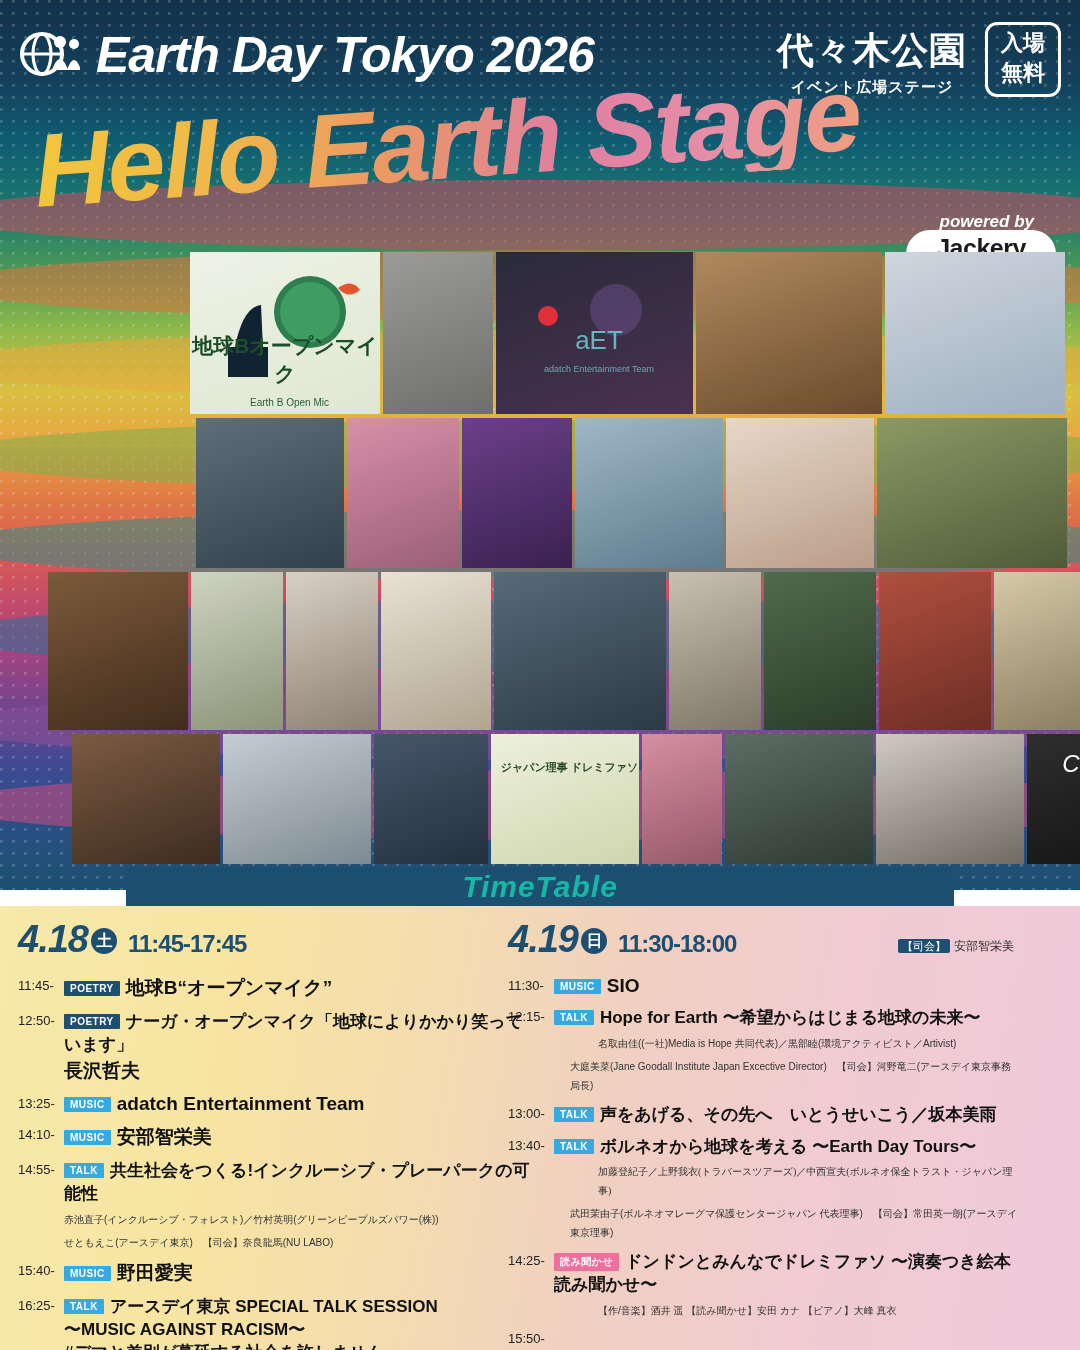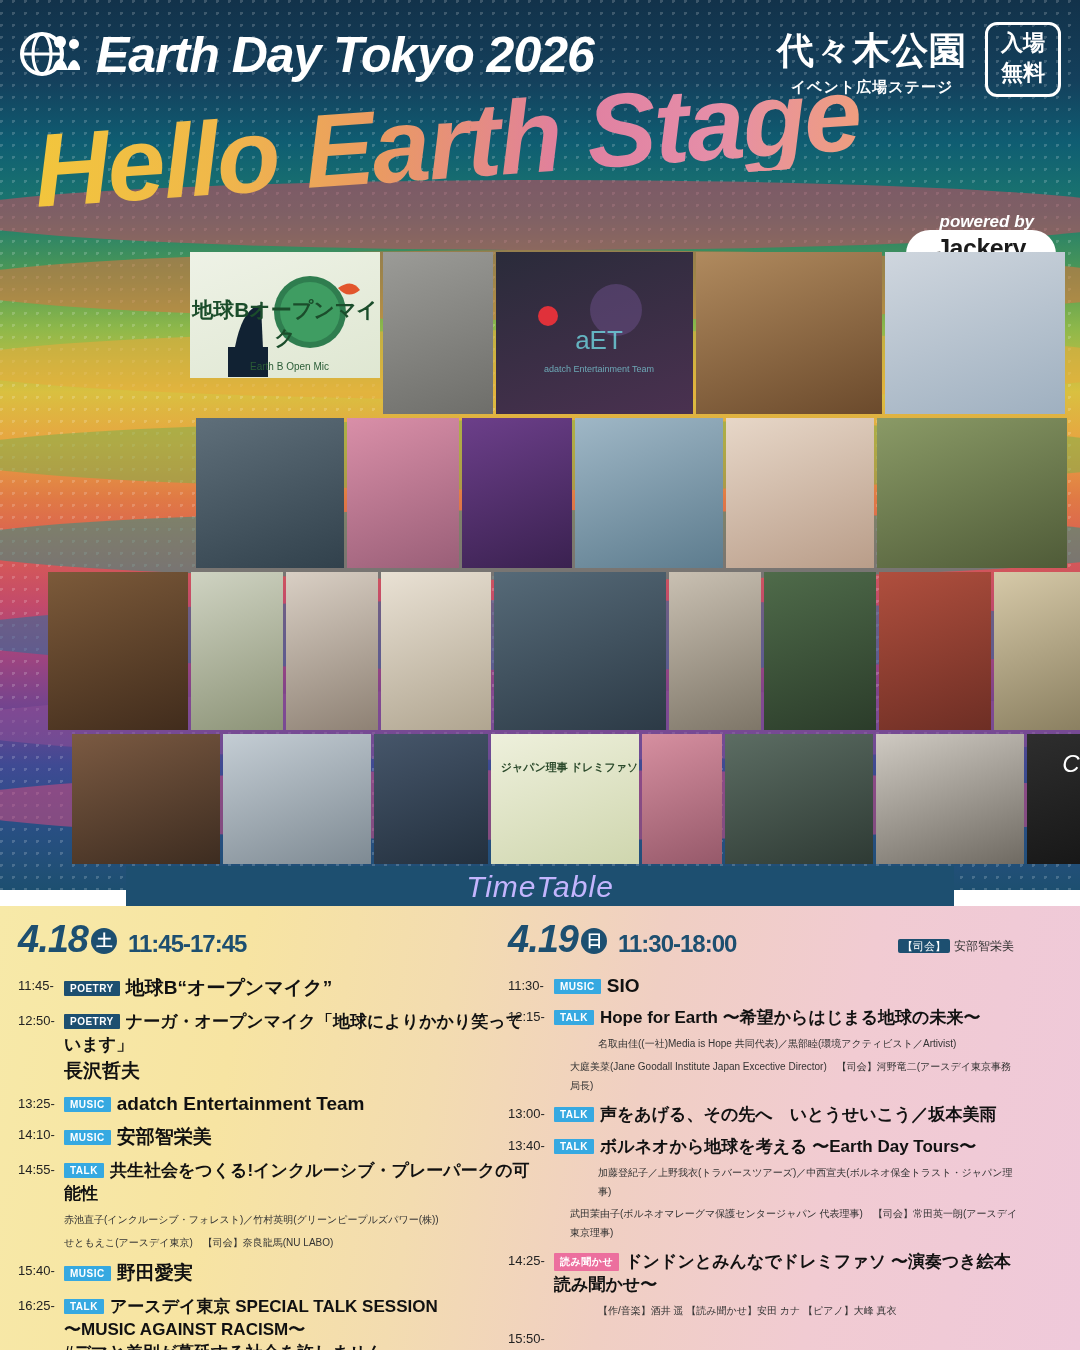--- a/index.html
+++ b/index.html
@@ -54,21 +54,21 @@
   .jackery .j1{font-size:25px;font-weight:bold;color:#1b1b1b;letter-spacing:-.5px;}
   .jackery .j2{font-size:9px;color:#444;margin-top:-2px;}
 
   
   .row{position:absolute;display:flex;gap:3px;}
   .ph{position:relative;overflow:hidden;background:#888;}
   .ph .cap{position:absolute;left:0;right:0;bottom:6px;text-align:center;color:#fff;font-size:11px;padding-left:9px;}
 
   
   .ttband{position:absolute;left:126px;top:866px;width:828px;height:42px;background:#1d4f70;}
-  .ttband span{display:block;text-align:center;color:#c4b5fd;font-size:30px;font-style:italic;font-weight:normal;line-height:42px;letter-spacing:1px;}
+  .ttband span{display:block;text-align:center;color:#14b8a6;font-size:30px;font-style:italic;font-weight:bold;line-height:42px;letter-spacing:1px;}
 
   
   .sched{position:absolute;left:0;top:906px;width:1080px;height:444px;
      background:linear-gradient(100deg,#f7e9a8 0%,#f7e4a2 22%,#f3dcb0 40%,#f0cfc3 58%,#f1cbd2 76%,#efc9da 100%);}
   .col{position:absolute;top:12px;width:512px;}
   .colL{left:18px;} .colR{left:508px;}
   .datehead{font-size:38px;font-weight:bold;color:#1d4f70;font-style:italic;letter-spacing:-1px;}
   .datehead .wd{display:inline-block;width:26px;height:26px;border-radius:50%;background:#1d4f70;color:#fff;
     font-size:16px;line-height:26px;text-align:center;vertical-align:6px;font-style:normal;margin:0 3px;}
   .datehead .rng{font-size:24px;font-weight:bold;color:#1d4f70;font-style:normal;margin-left:8px;}
@@ -127,21 +127,21 @@
   </div>
 
   <div class="hes">Hello Earth Stage</div>
   <div class="poweredby">powered by</div>
   <div class="jackery">
     <div class="j1">Jackery</div>
     <div class="j2">Solar Generator</div>
   </div>
 
   <div class="row" style="left:190px;top:252px;">
-    <div class="ph" style="width:190px;height:126px;background:linear-gradient(160deg,#eef2e6,#dfe7d2);">
+    <div class="ph" style="width:190px;height:162px;background:linear-gradient(160deg,#eef2e6,#dfe7d2);">
       <svg viewBox="0 0 190 162" style="width:190px;height:162px;">
         <circle cx="120" cy="60" r="36" fill="#2f7d4f"></circle>
           <circle cx="120" cy="60" r="30" fill="#3f9d62"></circle>
         <path d="M45 95 q8-40 26-42 l2 44z" fill="#123"></path>
           <rect x="38" y="95" width="40" height="30" fill="#123"></rect>
         <path d="M148 36 q14-10 22 2 q-12 10 -22 -2z" fill="#e2562c"></path>
       </svg>
       <div style="position:absolute;left:0;right:0;bottom:26px;text-align:center;font-size:21px;font-weight:bold;color:#1b4d2b;">地球Bオープンマイク</div>
       <div class="cap" style="color:#2a5c36;font-size:10px;">Earth B Open Mic</div>
     </div>
@@ -278,21 +278,21 @@
 
       <div class="item">
         <div class="tm">13:00-</div>
         <div class="body"><span class="tag talk">TALK</span><span class="ttl sm">声をあげる、その先へ　いとうせいこう／坂本美雨</span></div>
       </div>
 
       <div class="item">
         <div class="tm">13:40-</div>
         <div class="body">
           <span class="tag talk">TALK</span><span class="ttl sm">ボルネオから地球を考える 〜Earth Day Tours〜</span>
-          <div class="sub" style="padding-left:44px;"><span class="sml">加藤登紀子／上野我衣(トラバースツアーズ)／中西宣夫(ボルネオ保全トラスト・ジャパン理事)</span></div>
+          <div class="sub" style="padding-left:44px;font-family:Liberation Serif, serif;"><span class="sml">加藤登紀子／上野我衣(トラバースツアーズ)／中西宣夫(ボルネオ保全トラスト・ジャパン理事)</span></div>
           <div class="sub" style="padding-left:16px;"><span class="sml">武田茉由子(ボルネオマレーグマ保護センタージャパン 代表理事)　【司会】常田英一朗(アースデイ東京理事)</span></div>
         </div>
       </div>
 
       <div class="item">
         <div class="tm">14:25-</div>
         <div class="body">
           <span class="tag pink">読み聞かせ</span><span class="ttl sm">ドンドンとみんなでドレミファソ 〜演奏つき絵本読み聞かせ〜</span>
           <div class="sub" style="padding-left:44px;"><span class="sml">【作/音楽】酒井 遥 【読み聞かせ】安田 カナ 【ピアノ】大峰 真衣</span></div>
         </div>

